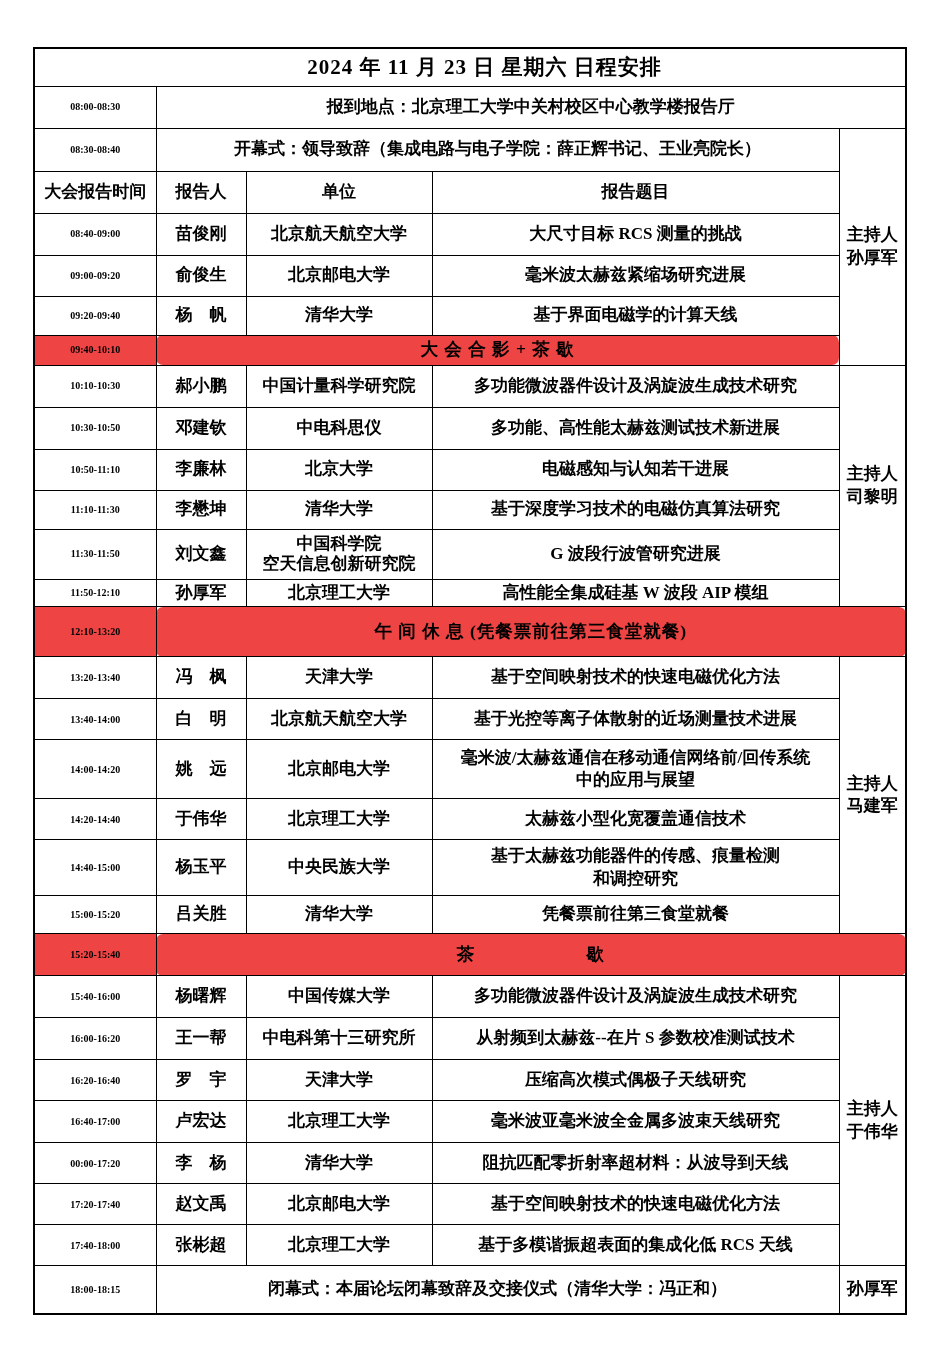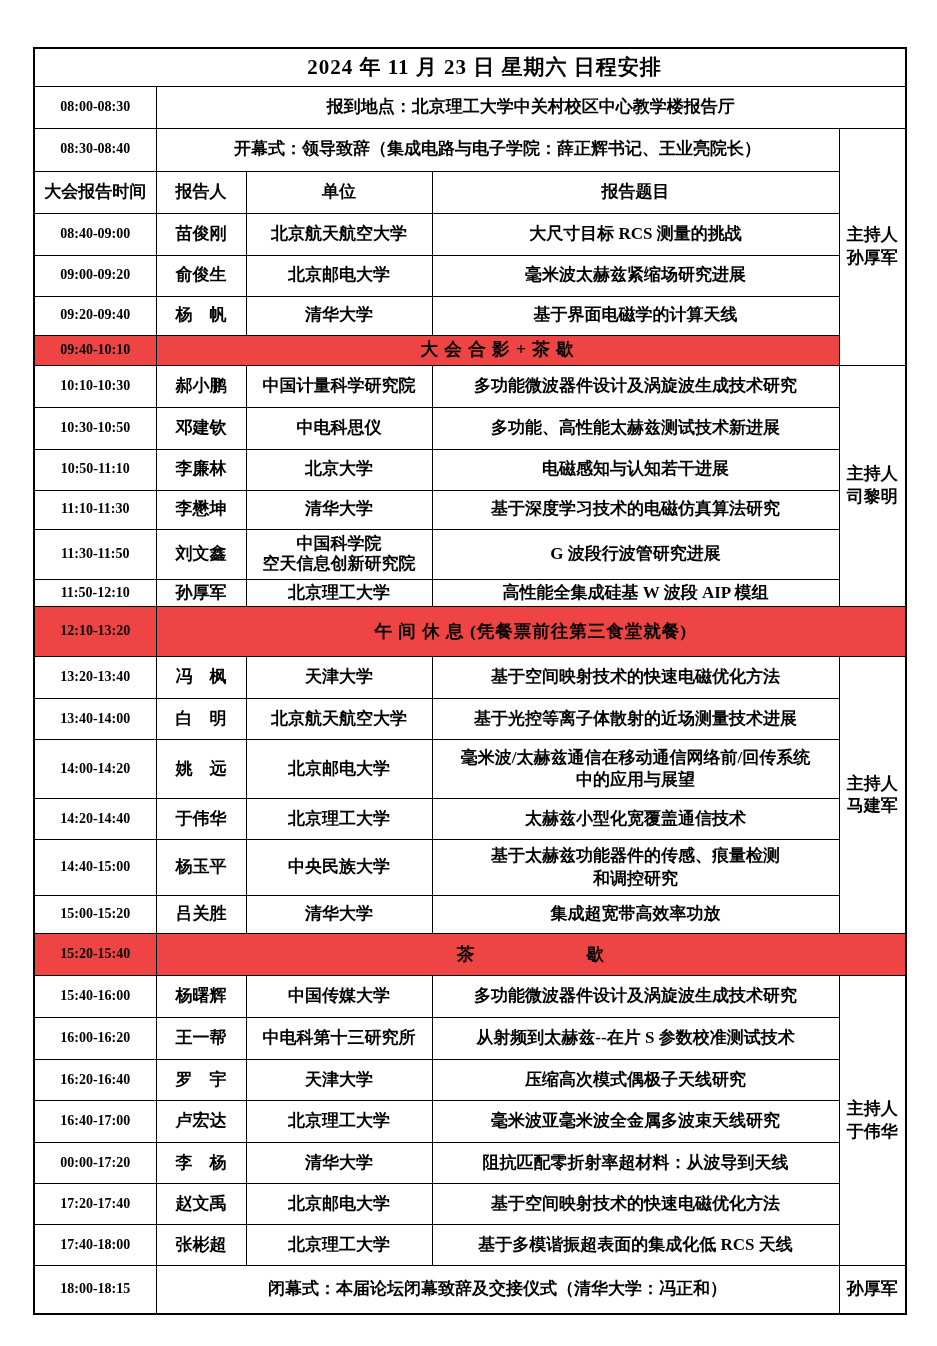--- a/index.html
+++ b/index.html
@@ -20,24 +20,24 @@
     text-align:center;
     vertical-align:middle;
     font-weight:bold;
     padding:2px 5px;
     box-sizing:border-box;
     font-size:17px;
     line-height:1.35;
     overflow:hidden;
   }
   td.title-cell{font-size:21px;letter-spacing:1px;padding-left:34px;}
-  td.time-cell{font-size:14px;}
+  td.time-cell{font-size:10px;}
   td.pre{white-space:pre-line;}
   td.green{background:#ef4444;}
-  td.section-cell{font-size:17.5px;letter-spacing:1px;}
+  td.section-cell{font-size:17.5px;letter-spacing:1px;border-radius:7px;}
   td.chair-cell{white-space:pre-line;font-size:17px;text-align:center;}
 </style>
 </head>
 <body>
 
 <table class="schedule">
   <colgroup>
     <col style="width:122px">
       <col style="width:90px">
       <col style="width:186px">
@@ -169,21 +169,21 @@
     <td class="time-cell">14:40-15:00</td>
     <td>杨玉平</td>
     <td class="pre">中央民族大学</td>
     <td class="pre">基于太赫兹功能器件的传感、痕量检测
 和调控研究</td>
   </tr>
   <tr style="height:38px">
     <td class="time-cell">15:00-15:20</td>
     <td>吕关胜</td>
     <td class="pre">清华大学</td>
-    <td class="pre">集成超宽带高效率功放</td>
+    <td class="pre">凭餐票前往第三食堂就餐</td>
   </tr>
 
   <tr style="height:42px">
     <td class="time-cell green">15:20-15:40</td>
     <td colspan="4" class="green section-cell">茶　　　　　　歇</td>
   </tr>
 
   <tr style="height:42px">
     <td class="time-cell">15:40-16:00</td>
     <td>杨曙辉</td>

